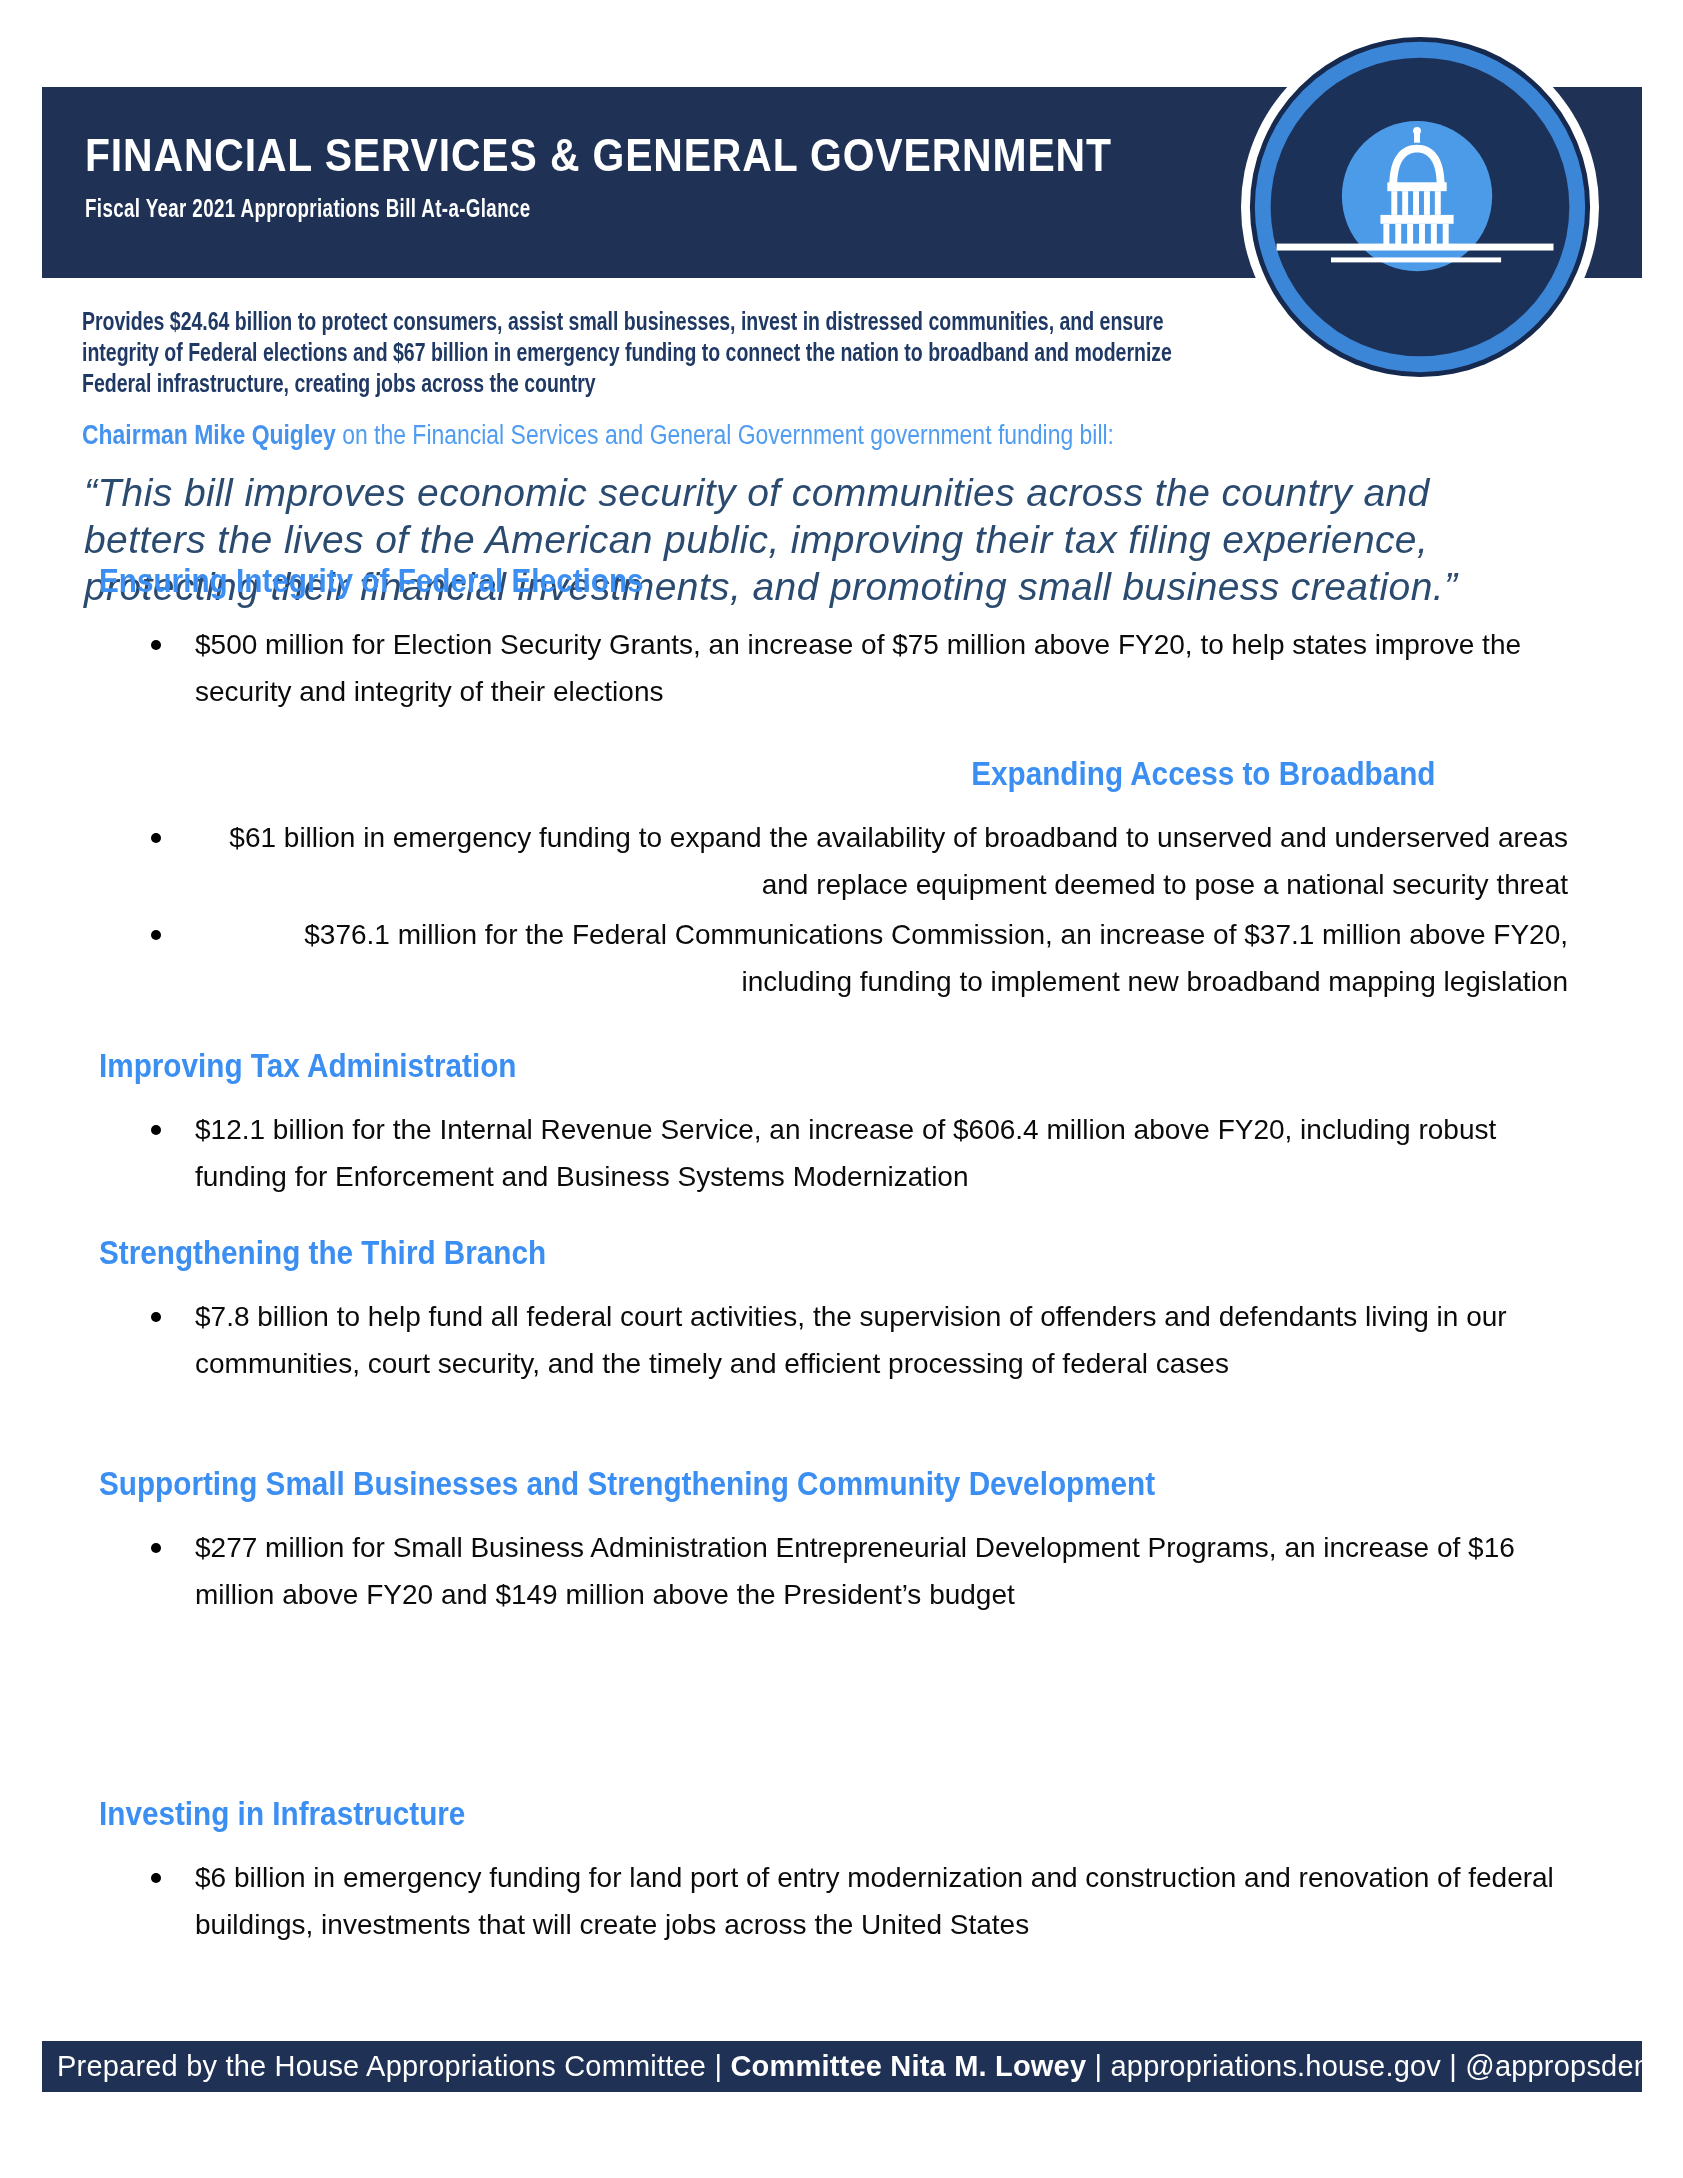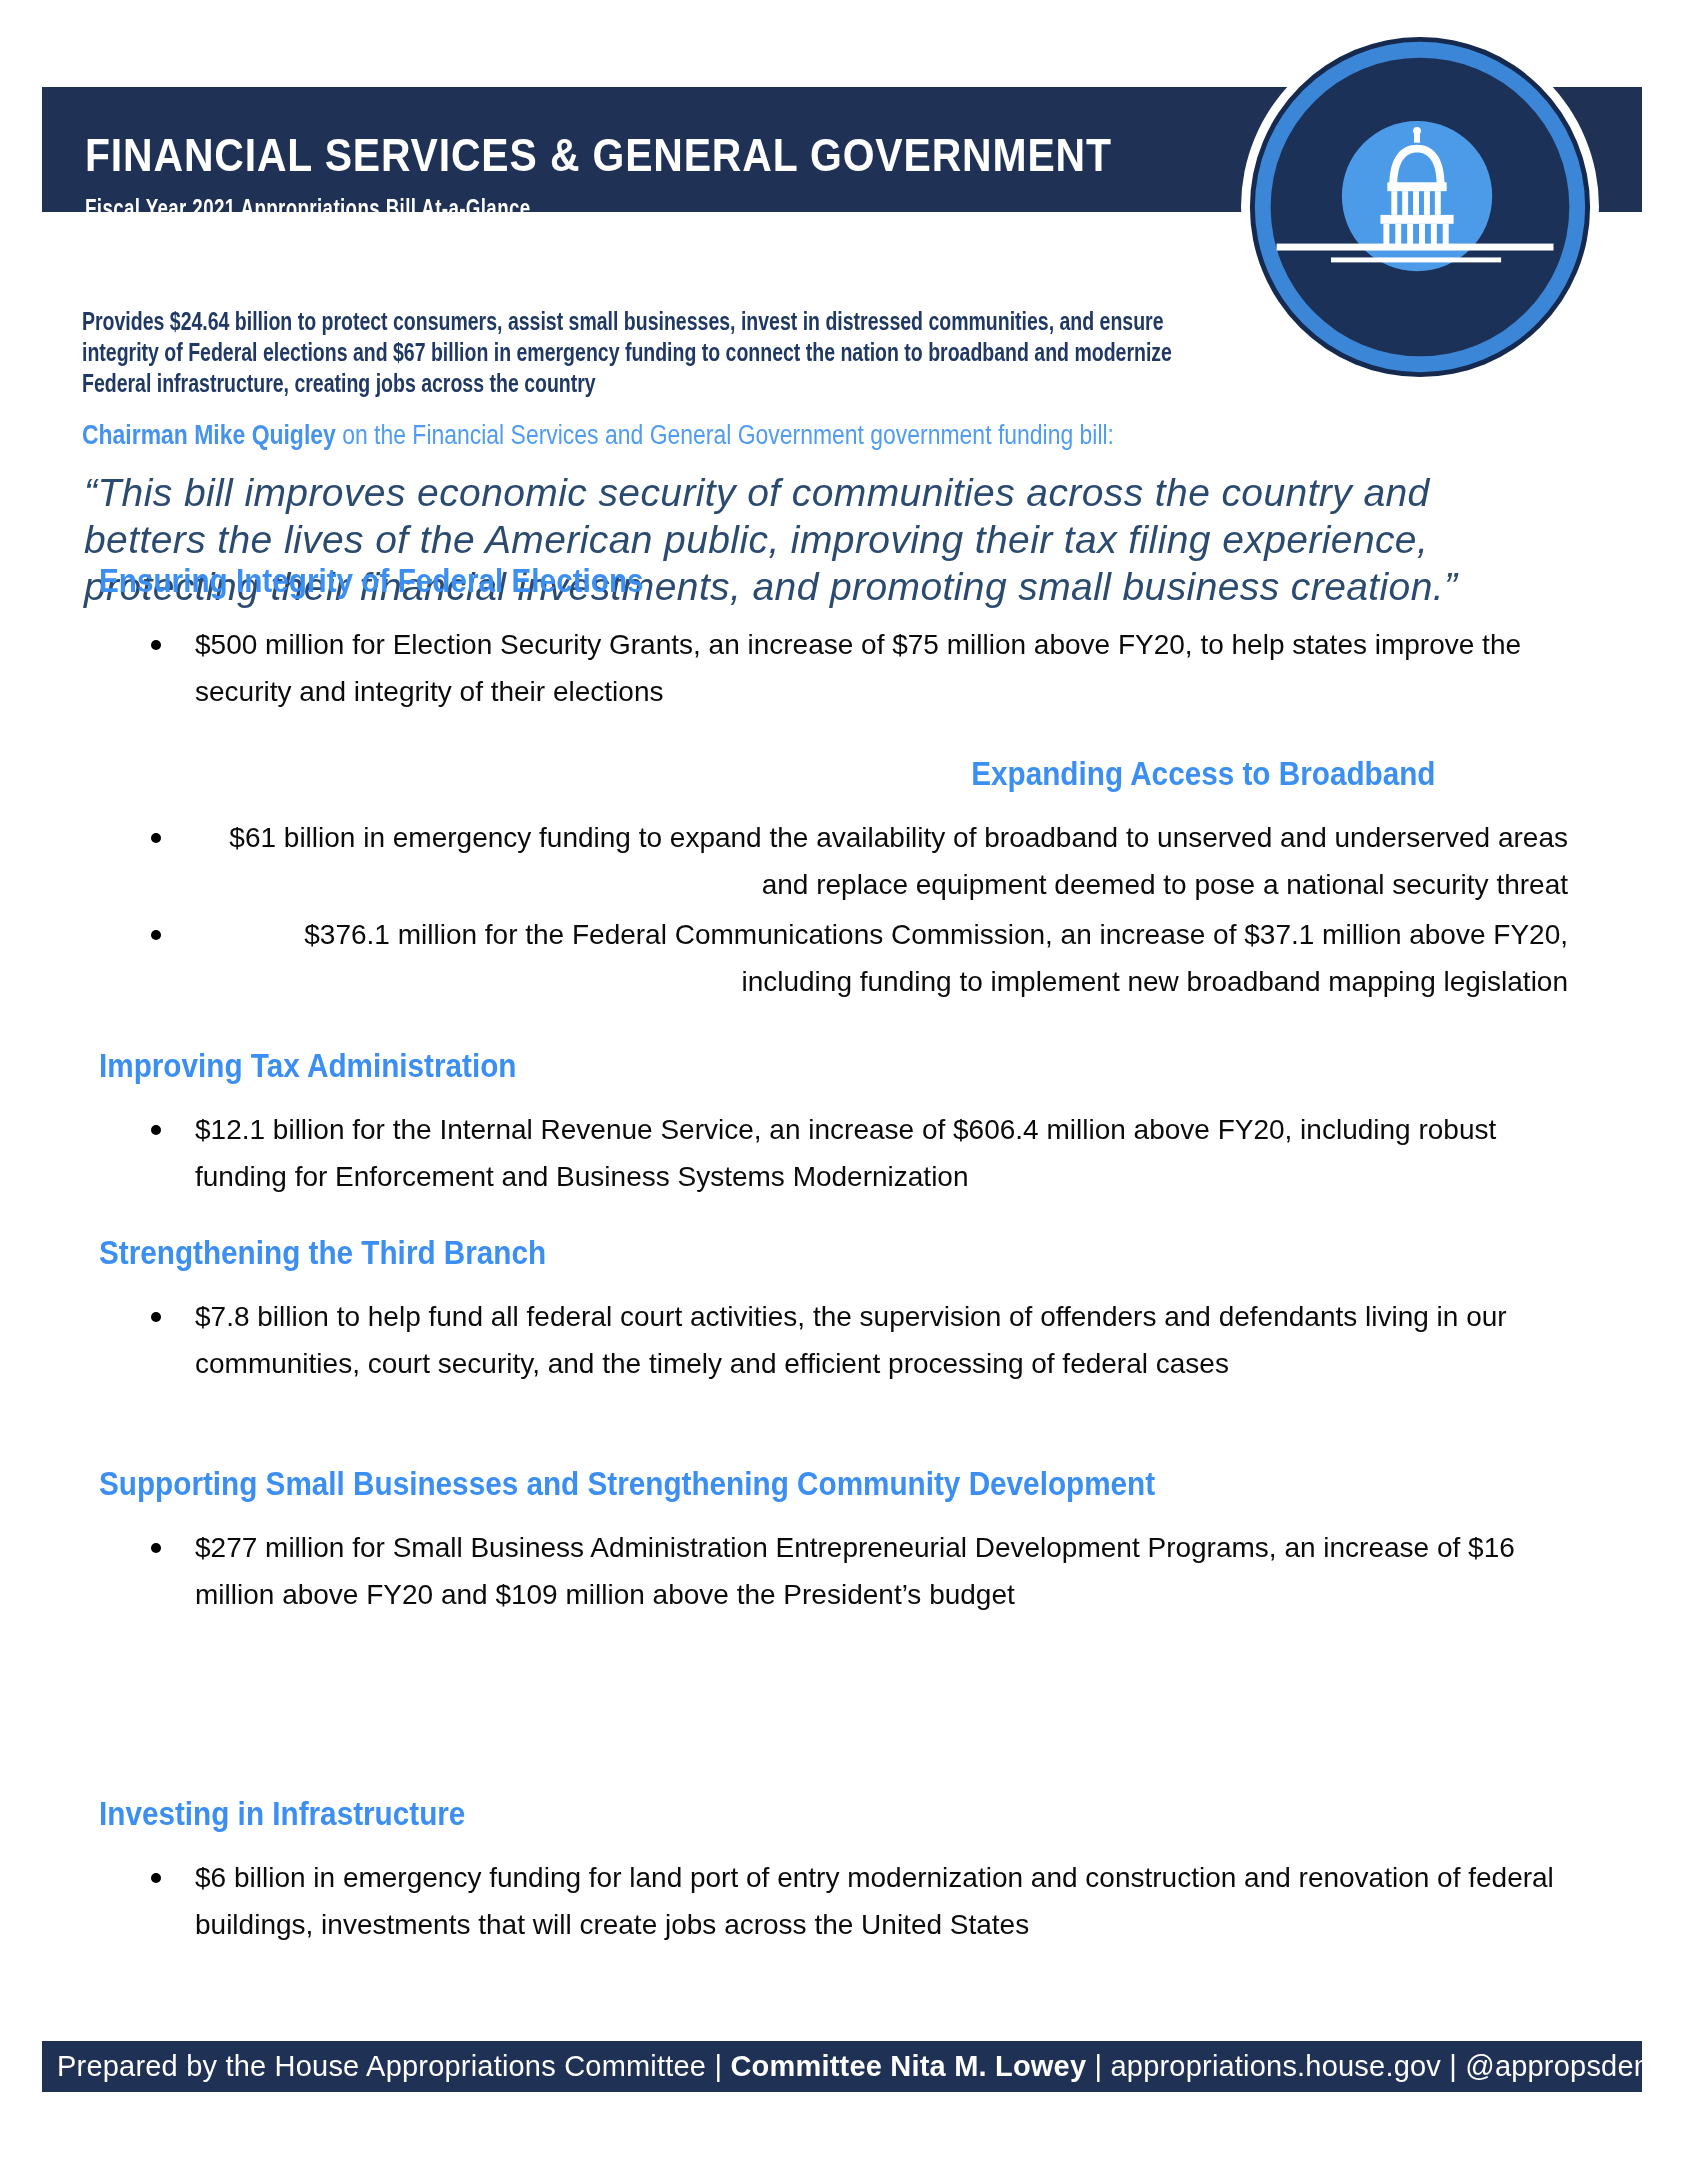--- a/index.html
+++ b/index.html
@@ -1,21 +1,21 @@
 <!DOCTYPE html>
 <html><head>
 <meta charset="utf-8">
 <style>
   html,body{margin:0;padding:0;background:#ffffff;}
   .page{
     position:relative;width:1683px;height:2178px;background:#ffffff;overflow:hidden;
     font-family:"Liberation Sans",sans-serif;
   }
   
-  .banner{position:absolute;left:42px;top:87px;width:1600px;height:125px;background:#1F3255;}
+  .banner{position:absolute;left:42px;top:87px;width:1600px;height:191px;background:#1F3255;}
   .banner-title{
     position:absolute;left:43px;top:40px;color:#ffffff;font-weight:bold;font-size:47px;
     letter-spacing:1px;white-space:nowrap;transform:scaleX(.87);transform-origin:left top;
   }
   .banner-subtitle{
     position:absolute;left:43px;top:107px;color:#ffffff;font-size:25px;font-weight:bold;
     letter-spacing:0.5px;white-space:nowrap;transform:scaleX(.75);transform-origin:left top;
   }
   
   .logo{position:absolute;left:1241px;top:28px;width:358px;height:358px;}
@@ -132,21 +132,21 @@
   <div class="section" style="top:1234px;">
     <div class="heading">Strengthening the Third Branch</div>
     <ul class="blist">
       <li class="main">$7.8 billion to help fund all federal court activities, the supervision of offenders and defendants living in our communities, court security, and the timely and efficient processing of federal cases</li>
     </ul>
   </div>
 
   <div class="section" style="top:1465px;">
     <div class="heading">Supporting Small Businesses and Strengthening Community Development</div>
     <ul class="blist">
-      <li class="main">$277 million for Small Business Administration Entrepreneurial Development Programs, an increase of $16 million above FY20 and $109 million above the President’s budget</li>
+      <li class="main">$277 million for Small Business Administration Entrepreneurial Development Programs, an increase of $16 million above FY20 and $149 million above the President’s budget</li>
     </ul>
   </div>
 
   <div class="section" style="top:1795px;">
     <div class="heading">Investing in Infrastructure</div>
     <ul class="blist">
       <li class="main">$6 billion in emergency funding for land port of entry modernization and construction and renovation of federal buildings, investments that will create jobs across the United States</li>
     </ul>
   </div>
 

